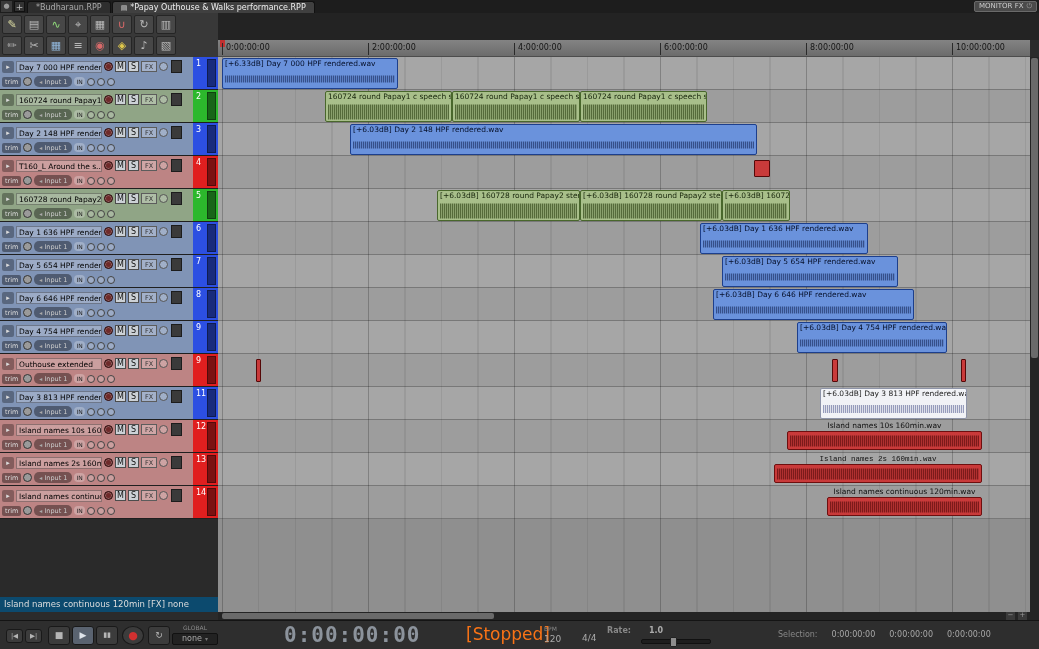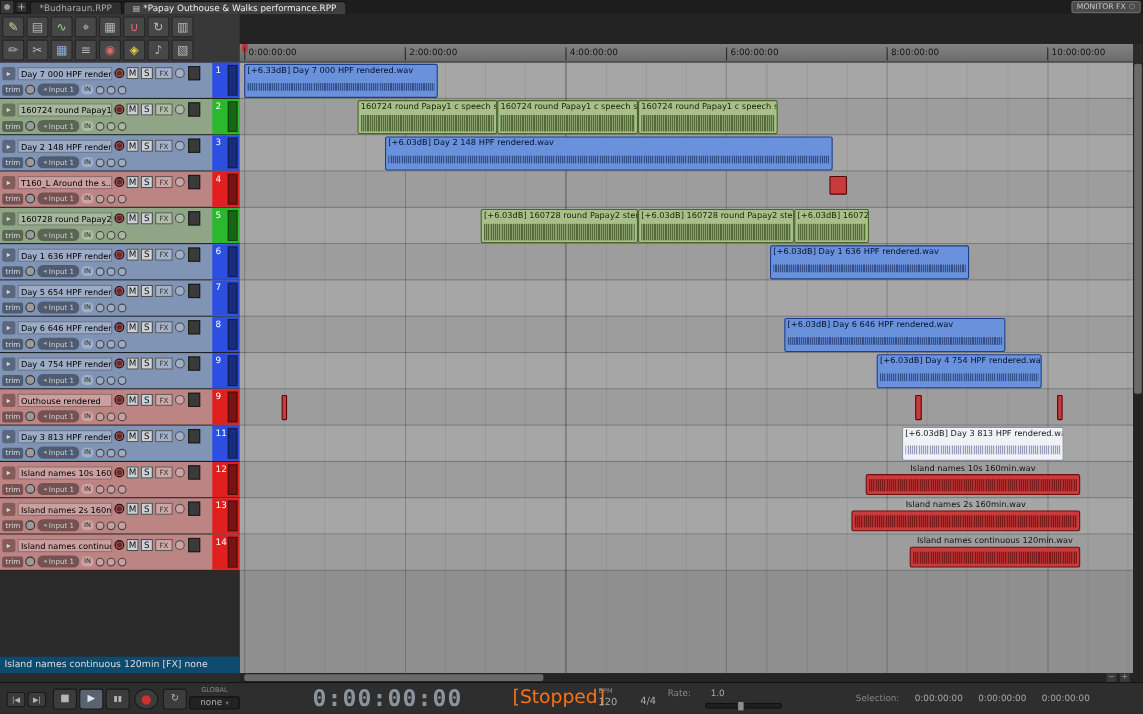--- a/index.html
+++ b/index.html
@@ -106,21 +106,21 @@
   .auto-label { font-size:6px; color:#8a8a8a; text-align:center; }
   .auto-value { margin-top:2px; height:12px; background:#222; border:1px solid #111; border-radius:2px; color:#aaa; font-size:8px; line-height:10px; text-align:center; }
   .auto-value .caret { margin-left:3px; font-size:6px; color:#777; }
   .bigtime { position:absolute; left:284px; top:2px; font-family:"DejaVu Sans Mono", monospace; font-size:21px; font-weight:bold; color:#8c939c; letter-spacing:1px; }
   .pb-status { position:absolute; left:466px; top:3px; font-size:17px; color:#f97316; }
   .bpm-block { position:absolute; left:544px; top:4px; text-align:left; }
   .bpm-label { font-size:6px; color:#888; }
   .bpm-value { font-size:9px; color:#aaa; margin-top:2px; }
   .timesig { position:absolute; left:582px; top:12px; font-size:9px; color:#aaa; }
   .rate-block { position:absolute; left:607px; top:5px; }
-  .rate-label { font-size:8px; color:#888; }
+  .rate-label { font-size:8px; color:#888;font-weight:bold; }
   .rate-label .rate-val { color:#aaa; margin-left:18px; }
   .rate-slider { position:relative; margin-top:4px; margin-left:34px; width:70px; height:5px; background:#1e1e1e; border:1px solid #111; border-radius:2px; }
   .rate-thumb { position:absolute; left:28px; top:-3px; width:7px; height:10px; background:#8d8d8d; border:1px solid #222; border-radius:1px; }
   .selection { position:absolute; left:778px; top:9px; display:flex; gap:14px; }
   .sel-label { font-size:8px; color:#888; }
   .sel-time { font-size:8px; color:#a8a8a8; }
 </style>
 </head>
 <body>
 
@@ -414,21 +414,21 @@
             <span class="cbtn"></span>
             <span class="cbtn"></span>
           </div>
         </div>
         <div class="tnum"><span>9</span><div class="meter"></div></div>
       </div>
       <div class="tcp-row red">
         <div class="tcp-main">
           <div class="tcp-r1">
             <span class="tico">▸</span>
-            <span class="tname">Outhouse rendered</span>
+            <span class="tname">Outhouse extended</span>
             <span class="recarm"></span>
             <span class="sqbtn">M</span>
             <span class="sqbtn">S</span>
             <span class="fxbtn">FX</span>
             <span class="dotbtn"></span>
             <span class="routebtn"></span>
           </div>
           <div class="tcp-r2">
             <span class="trimlbl">trim</span>
             <span class="knob"></span>
@@ -614,22 +614,28 @@
         <div class="ibody">
           <div class="wave"></div>
         </div>
       </div>
       <div class="mitem green" style="left: 504px; top: 132px; width: 68px;">
         <div class="ilabel">[+6.03dB] 160728 round Papay2 stereo (rendered)</div>
         <div class="ibody">
           <div class="wave"></div>
         </div>
       </div>
-      <div class="mitem blue" style="left: 482px; top: 165px; width: 181px;">
+      <div class="mitem blue" style="left: 482px; top: 165px; width: 168px;">
         <div class="ilabel">[+6.03dB] Day 1 636 HPF rendered.wav</div>
+        <div class="ibody">
+          <div class="wave"></div>
+        </div>
+      </div>
+      <div class="mitem blue" style="left: 504px; top: 198px; width: 176px;">
+        <div class="ilabel">[+6.03dB] Day 5 654 HPF rendered.wav</div>
         <div class="ibody">
           <div class="wave"></div>
         </div>
       </div>
       <div class="mitem blue" style="left: 495px; top: 231px; width: 201px;">
         <div class="ilabel">[+6.03dB] Day 6 646 HPF rendered.wav</div>
         <div class="ibody">
           <div class="wave"></div>
         </div>
       </div>
@@ -653,21 +659,21 @@
         <div class="ibody">
           <div class="wave"></div>
         </div>
       </div>
       <div class="mitem red" style="left: 569px; top: 363px; width: 195px;">
         <div class="ilabel">Island names 10s 160min.wav</div>
         <div class="ibody">
           <div class="wave"></div>
         </div>
       </div>
-      <div class="mitem red" style="left: 556px; top: 396px; width: 208px;">
+      <div class="mitem red" style="left: 556px; top: 396px; width: 208px; font-family: Liberation Mono, monospace;">
         <div class="ilabel">Island names 2s 160min.wav</div>
         <div class="ibody">
           <div class="wave"></div>
         </div>
       </div>
       <div class="mitem red" style="left: 609px; top: 429px; width: 155px;">
         <div class="ilabel">Island names continuous 120min.wav</div>
         <div class="ibody">
           <div class="wave"></div>
         </div>

